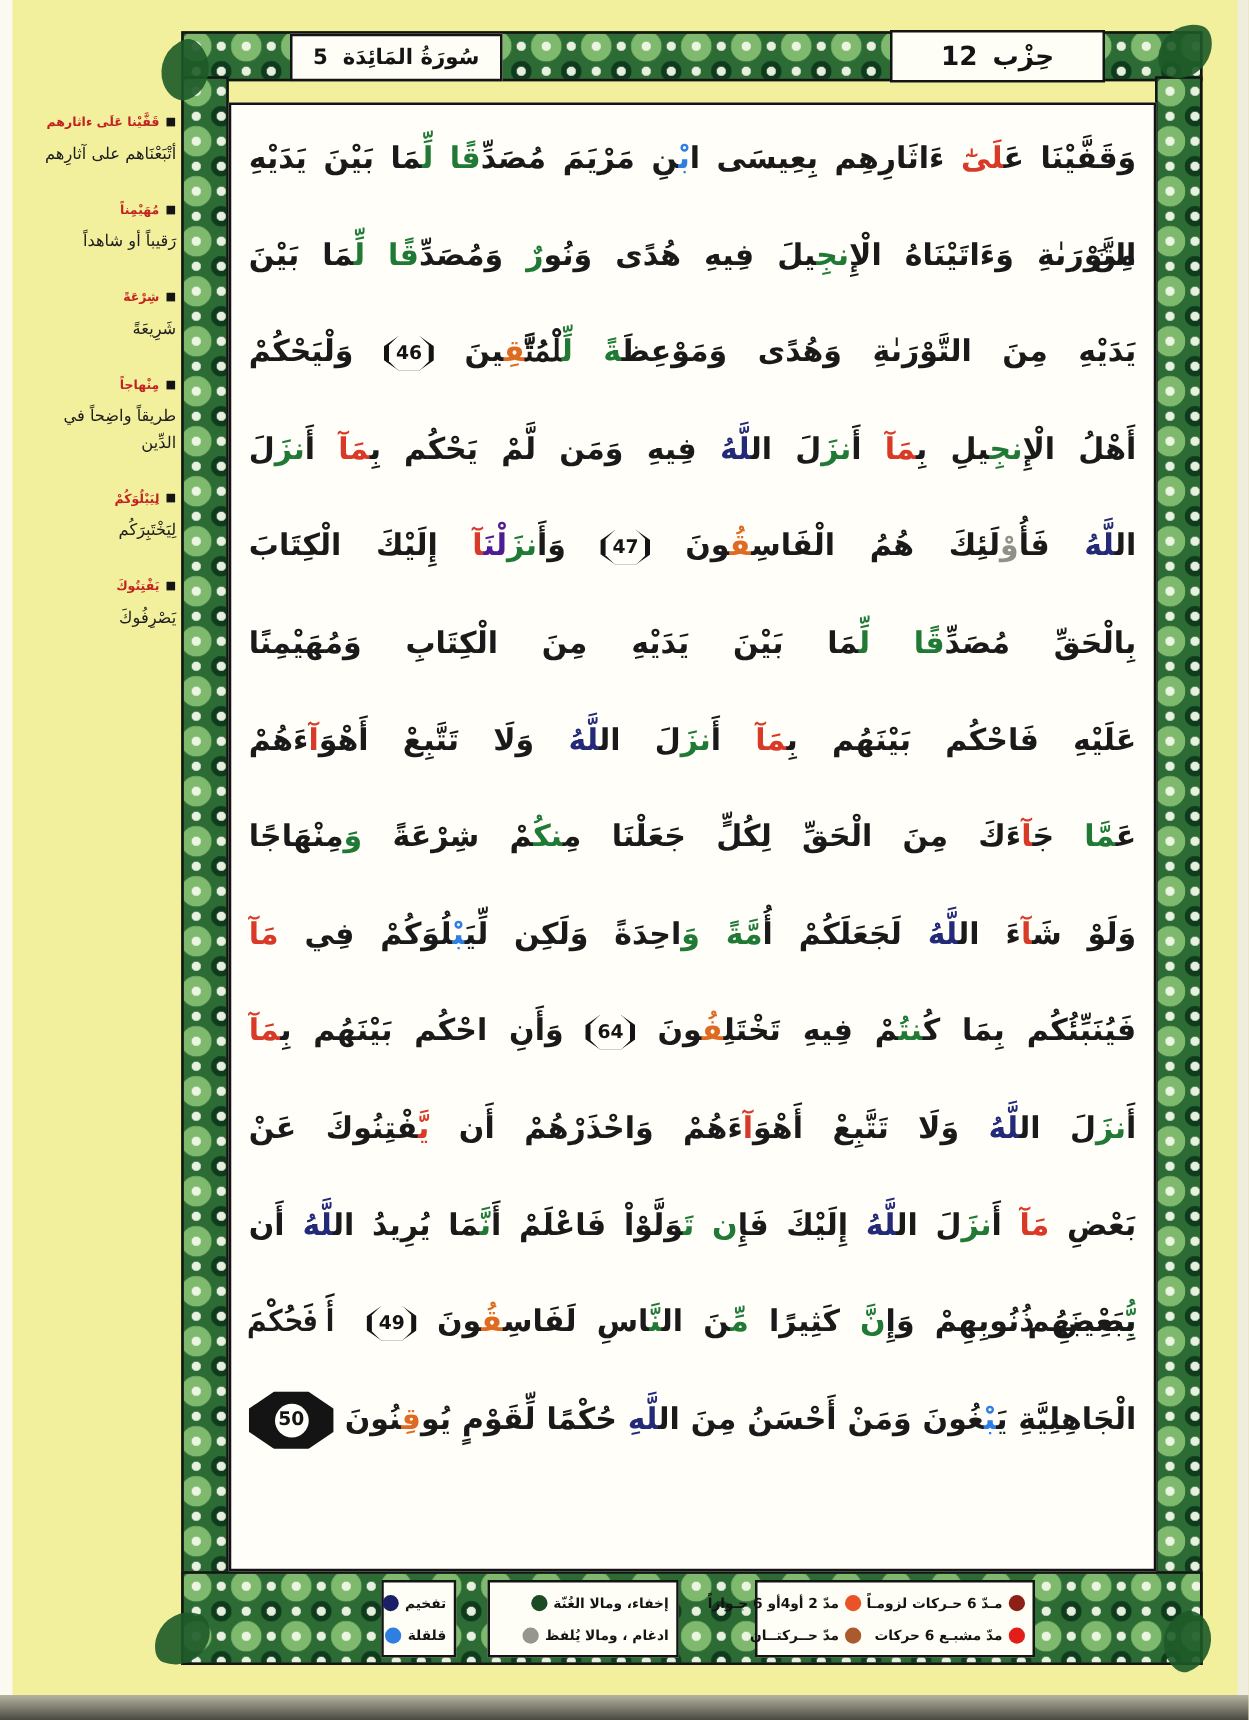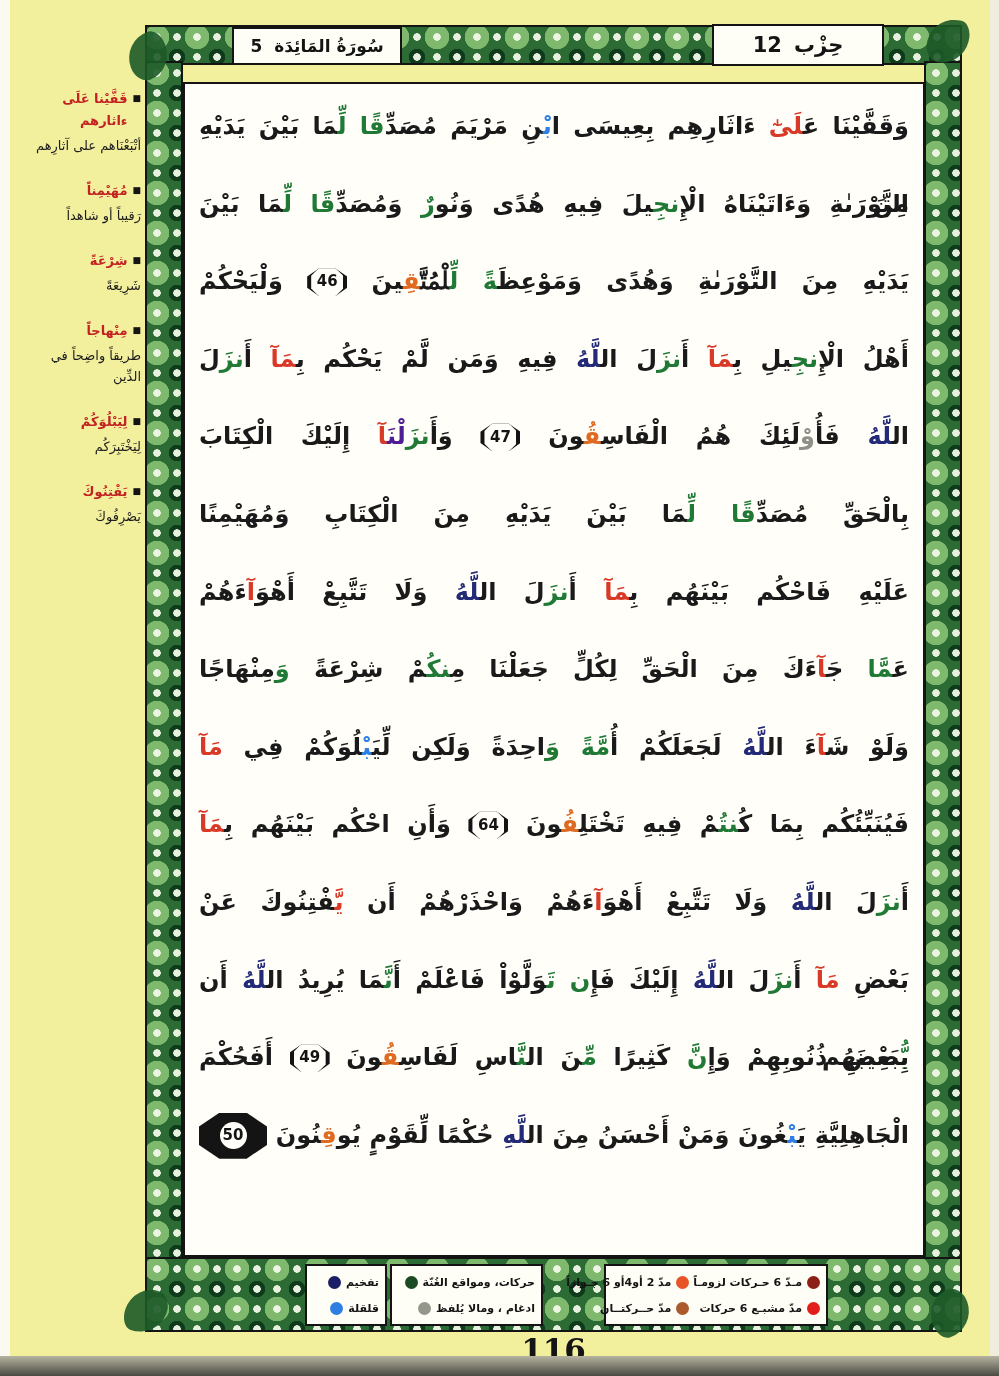--- a/index.html
+++ b/index.html
@@ -44,27 +44,27 @@
              clip-path:polygon(30% 0,70% 0,100% 30%,100% 70%,70% 100%,30% 100%,0 70%,0 30%);
              font-size:15px;font-weight:bold;color:#141414;}
   .vmark.filled{width:68px;height:46px;}
   .vmark.filled .in{width:27px;height:27px;border-radius:50%;clip-path:none;}
 
   
   .margin-notes{position:absolute;right:858px;left:20px;top:88px;width:123px;direction:rtl;text-align:right;}
   .mnote{margin-bottom:24px;}
   .mnote .trow{display:flex;direction:rtl;align-items:flex-start;gap:5px;}
   .bullet{color:#141414;font-size:9px;line-height:20px;}
-  .term{color:#c32222;font-weight:bold;font-size:13px;line-height:22px;}
+  .term{color:#c32222;font-weight:bold;font-size:10px;line-height:22px;}
   .meaning{color:#1c1c1c;font-size:13px;line-height:21px;padding-left:4px;margin-top:3px;}
 
   
   .leg-box{position:absolute;background:#fffef6;border:2px solid #141414;box-sizing:border-box;
            display:flex;flex-direction:column;justify-content:space-around;padding:3px 6px;}
-  .leg-1{left:305px;top:1264px;width:82px;height:62px;}
+  .leg-1{left:305px;top:1264px;width:60px;height:62px;}
   .leg-2{left:390px;top:1264px;width:153px;height:62px;}
   .leg-3{left:604px;top:1264px;width:224px;height:62px;display:grid;
          grid-template-columns:1fr 1fr;direction:rtl;align-items:center;column-gap:4px;}
   .leg-item{display:flex;align-items:center;gap:5px;font-size:11px;font-weight:bold;color:#141414;
             direction:rtl;white-space:nowrap;}
   .leg-1 .leg-item,.leg-2 .leg-item{direction:ltr;justify-content:flex-end;}
   .dot{width:13px;height:13px;border-radius:50%;flex:0 0 13px;}
 
   .page-number{position:absolute;left:145px;top:1332px;width:817px;text-align:center;
                font-family:"DejaVu Serif",serif;font-weight:bold;font-size:31px;color:#141414;}
@@ -153,40 +153,40 @@
       <div class="qline"><span style="color: rgb(26, 26, 26);">عَلَيْهِ فَاحْكُم بَيْنَهُم بِ</span><span style="color: rgb(217, 58, 40);">مَآ</span><span style="color: rgb(26, 26, 26);"> أَ</span><span style="color: rgb(32, 122, 54);">نزَ</span><span style="color: rgb(26, 26, 26);">لَ ال</span><span style="color: rgb(35, 42, 119);">لَّهُ</span><span style="color: rgb(26, 26, 26);"> وَلَا تَتَّبِعْ أَهْوَ</span><span style="color: rgb(217, 58, 40);">آ</span><span style="color: rgb(26, 26, 26);">ءَهُمْ</span></div>
       <div class="qline"><span style="color: rgb(26, 26, 26);">عَ</span><span style="color: rgb(32, 122, 54);">مَّا</span><span style="color: rgb(26, 26, 26);"> جَ</span><span style="color: rgb(217, 58, 40);">آ</span><span style="color: rgb(26, 26, 26);">ءَكَ مِنَ الْحَقِّ لِكُلٍّ جَعَلْنَا مِ</span><span style="color: rgb(32, 122, 54);">نكُ</span><span style="color: rgb(26, 26, 26);">مْ شِرْعَةً </span><span style="color: rgb(32, 122, 54);">وَ</span><span style="color: rgb(26, 26, 26);">مِنْهَاجًا</span></div>
       <div class="qline"><span style="color: rgb(26, 26, 26);">وَلَوْ شَ</span><span style="color: rgb(217, 58, 40);">آ</span><span style="color: rgb(26, 26, 26);">ءَ ال</span><span style="color: rgb(35, 42, 119);">لَّهُ</span><span style="color: rgb(26, 26, 26);"> لَجَعَلَكُمْ أُ</span><span style="color: rgb(32, 122, 54);">مَّ</span><span style="color: rgb(32, 122, 54);">ةً وَ</span><span style="color: rgb(26, 26, 26);">احِدَةً وَلَكِن لِّيَ</span><span style="color: rgb(47, 127, 227);">بْ</span><span style="color: rgb(26, 26, 26);">لُوَكُمْ فِي </span><span style="color: rgb(217, 58, 40);">مَآ</span></div>
       <div class="qline"><span style="color: rgb(26, 26, 26);">فَيُنَبِّئُكُم بِمَا كُ</span><span style="color: rgb(32, 122, 54);">نتُ</span><span style="color: rgb(26, 26, 26);">مْ فِيهِ تَخْتَلِ</span><span style="color: rgb(223, 106, 34);">فُ</span><span style="color: rgb(26, 26, 26);">ونَ </span><span class="vmark">
           <span class="in">64</span>
         </span><span style="color: rgb(26, 26, 26);"> وَأَنِ احْكُم بَيْنَهُم بِ</span><span style="color: rgb(217, 58, 40);">مَآ</span></div>
       <div class="qline"><span style="color: rgb(26, 26, 26);">أَ</span><span style="color: rgb(32, 122, 54);">نزَ</span><span style="color: rgb(26, 26, 26);">لَ ال</span><span style="color: rgb(35, 42, 119);">لَّهُ</span><span style="color: rgb(26, 26, 26);"> وَلَا تَتَّبِعْ أَهْوَ</span><span style="color: rgb(217, 58, 40);">آ</span><span style="color: rgb(26, 26, 26);">ءَهُمْ وَاحْذَرْهُمْ أَن </span><span style="color: rgb(217, 58, 40);">يَّ</span><span style="color: rgb(26, 26, 26);">فْتِنُوكَ عَنْ</span></div>
       <div class="qline"><span style="color: rgb(26, 26, 26);">بَعْضِ </span><span style="color: rgb(217, 58, 40);">مَآ</span><span style="color: rgb(26, 26, 26);"> أَ</span><span style="color: rgb(32, 122, 54);">نزَ</span><span style="color: rgb(26, 26, 26);">لَ ال</span><span style="color: rgb(35, 42, 119);">لَّهُ</span><span style="color: rgb(26, 26, 26);"> إِلَيْكَ فَإِ</span><span style="color: rgb(32, 122, 54);">ن تَ</span><span style="color: rgb(26, 26, 26);">وَلَّوْاْ فَاعْلَمْ أَ</span><span style="color: rgb(32, 122, 54);">نَّ</span><span style="color: rgb(26, 26, 26);">مَا يُرِيدُ ال</span><span style="color: rgb(35, 42, 119);">لَّهُ</span><span style="color: rgb(26, 26, 26);"> أَن </span><span style="color: rgb(32, 122, 54);">يُّ</span><span style="color: rgb(26, 26, 26);">صِيبَهُم</span></div>
       <div class="qline"><span style="color: rgb(26, 26, 26);">بِبَعْضِ ذُنُوبِهِمْ وَإِ</span><span style="color: rgb(32, 122, 54);">نَّ</span><span style="color: rgb(26, 26, 26);"> كَثِيرًا </span><span style="color: rgb(32, 122, 54);">مِّ</span><span style="color: rgb(26, 26, 26);">نَ ال</span><span style="color: rgb(32, 122, 54);">نَّ</span><span style="color: rgb(26, 26, 26);">اسِ لَفَاسِ</span><span style="color: rgb(223, 106, 34);">قُ</span><span style="color: rgb(26, 26, 26);">ونَ </span><span class="vmark">
           <span class="in">49</span>
-        </span><span style="color: rgb(26, 26, 26);"> أَفَحُكْمَ</span></div>
+        </span><span style="color: rgb(26, 26, 26); font-family: Liberation Mono, monospace;"> أَفَحُكْمَ</span></div>
       <div class="qline"><span style="color: rgb(26, 26, 26);">الْجَاهِلِيَّةِ يَ</span><span style="color: rgb(47, 127, 227);">بْ</span><span style="color: rgb(26, 26, 26);">غُونَ وَمَنْ أَحْسَنُ مِنَ ال</span><span style="color: rgb(35, 42, 119);">لَّهِ</span><span style="color: rgb(26, 26, 26);"> حُكْمًا لِّقَوْمٍ يُو</span><span style="color: rgb(223, 106, 34);">قِ</span><span style="color: rgb(26, 26, 26);">نُونَ </span><span class="vmark filled">
           <span class="in">50</span>
         </span></div>
     </div>
 
   <div class="leg-box leg-1">
       <div class="leg-item">
         <span class="dot" style="background: rgb(27, 32, 102);"></span>
         <span>تفخيم</span>
       </div>
       <div class="leg-item">
         <span class="dot" style="background: rgb(47, 127, 227);"></span>
         <span>قلقلة</span>
       </div>
     </div>
   <div class="leg-box leg-2">
       <div class="leg-item">
         <span class="dot" style="background: rgb(28, 74, 34);"></span>
-        <span>حركات، ومواقع الغُنّة</span>
+        <span>إخفاء، ومالا الغُنّة</span>
       </div>
       <div class="leg-item">
         <span class="dot" style="background: rgb(149, 150, 140);"></span>
         <span>ادغام ، ومالا يُلفظ</span>
       </div>
     </div>
   <div class="leg-box leg-3">
       <div class="leg-item">
         <span class="dot" style="background: rgb(140, 32, 22);"></span>
         <span>مـدّ 6 حـركات لزومـاً</span>
@@ -198,16 +198,15 @@
       <div class="leg-item">
         <span class="dot" style="background: rgb(227, 30, 26);"></span>
         <span>مدّ مشبـع 6 حركات</span>
       </div>
       <div class="leg-item">
         <span class="dot" style="background: rgb(170, 90, 44);"></span>
         <span>مدّ حــركتــان</span>
       </div>
     </div>
 
-  <div class="page-number">116</div>
 
   <div class="edge-bottom"></div>
 </div>
 
 </body></html>

